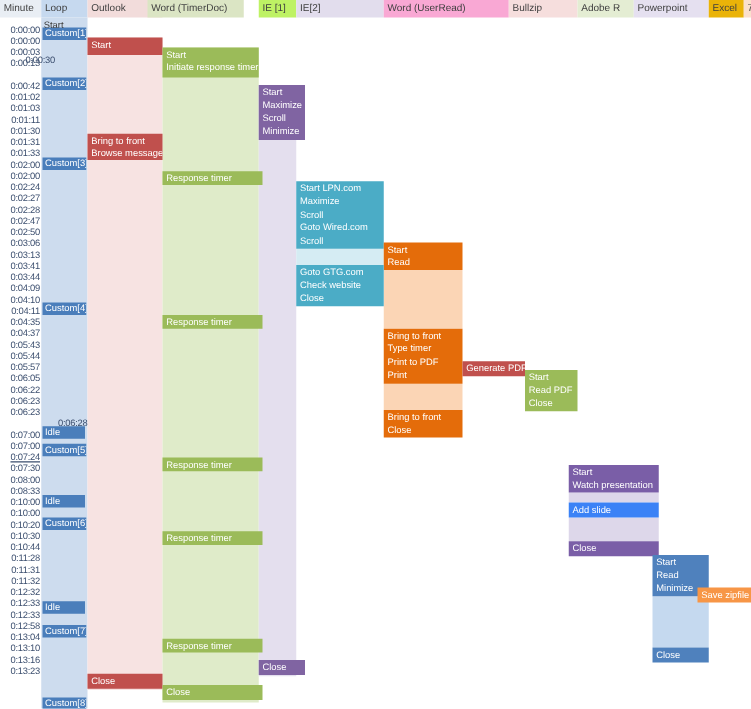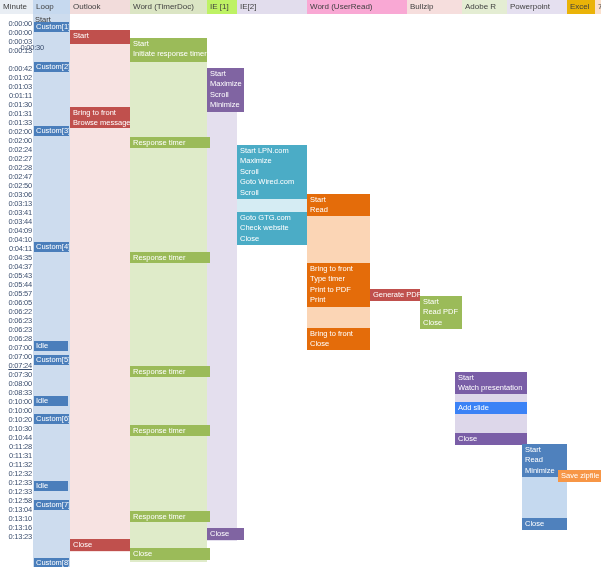--- a/index.html
+++ b/index.html
@@ -79,21 +79,21 @@
 </style>
 </head>
 <body>
 
 <div id="stage">
 
   <div id="headers">
       <div class="hdr" style="left: 0px; width: 33px; background: rgb(233, 238, 244);">Minute</div>
       <div class="hdr" style="left: 33px; width: 37px; background: rgb(198, 217, 239);">Loop</div>
       <div class="hdr" style="left: 70px; width: 60px; background: rgb(242, 220, 219);">Outlook</div>
-      <div class="hdr" style="left: 130px; width: 77px; background: rgb(219, 229, 196);">Word (TimerDoc)</div>
+      <div class="hdr" style="left: 118px; width: 77px; background: rgb(219, 229, 196);">Word (TimerDoc)</div>
       <div class="hdr" style="left: 207px; width: 30px; background: #bef264;">IE [1]</div>
       <div class="hdr" style="left: 237px; width: 70px; background: rgb(226, 221, 237);">IE[2]</div>
       <div class="hdr" style="left: 307px; width: 100px; background: #f9a8d4;">Word (UserRead)</div>
       <div class="hdr" style="left: 407px; width: 55px; background: rgb(246, 222, 221);">Bullzip</div>
       <div class="hdr" style="left: 462px; width: 45px; background: rgb(228, 237, 211);">Adobe R</div>
       <div class="hdr" style="left: 507px; width: 60px; background: rgb(229, 224, 240);">Powerpoint</div>
       <div class="hdr" style="left: 567px; width: 28px; background: #eab308;">Excel</div>
       <div class="hdr" style="left: 595px; width: 6px; background: rgb(251, 224, 204);">7Zip</div>
     </div>
 
@@ -142,21 +142,21 @@
       <div class="tick" style="top: 243px;">0:04:11</div>
       <div class="tick" style="top: 252px;">0:04:35</div>
       <div class="tick" style="top: 261px;">0:04:37</div>
       <div class="tick" style="top: 270px;">0:05:43</div>
       <div class="tick" style="top: 279px;">0:05:44</div>
       <div class="tick" style="top: 288px;">0:05:57</div>
       <div class="tick" style="top: 297px;">0:06:05</div>
       <div class="tick" style="top: 306px;">0:06:22</div>
       <div class="tick" style="top: 315px;">0:06:23</div>
       <div class="tick" style="top: 324px;">0:06:23</div>
-      <div class="tick" style="top: 333px;">0:06:28</div>
+      <div class="tick" style="top: 333px; padding-left: 38px;">0:06:28</div>
       <div class="tick" style="top: 342px;">0:07:00</div>
       <div class="tick" style="top: 351px;">0:07:00</div>
       <div class="tick" style="top: 360px; text-decoration: underline;">0:07:24</div>
       <div class="tick" style="top: 369px;">0:07:30</div>
       <div class="tick" style="top: 378px;">0:08:00</div>
       <div class="tick" style="top: 387px;">0:08:33</div>
       <div class="tick" style="top: 396px;">0:10:00</div>
       <div class="tick" style="top: 405px;">0:10:00</div>
       <div class="tick" style="top: 414px;">0:10:20</div>
       <div class="tick" style="top: 423px;">0:10:30</div>

